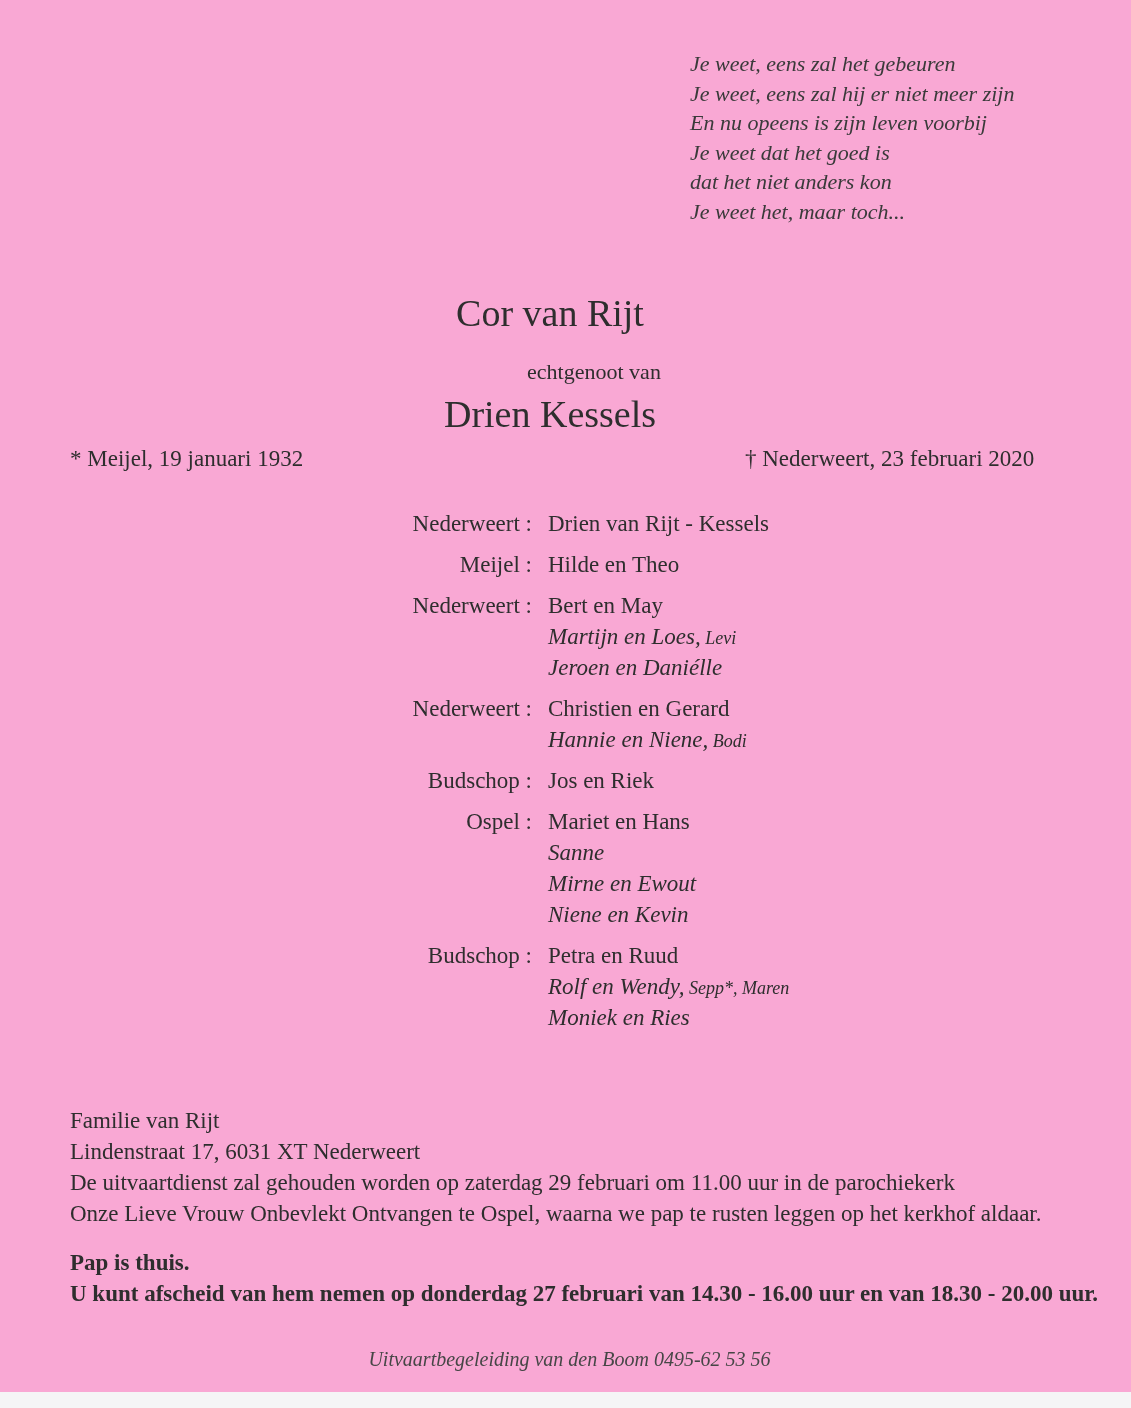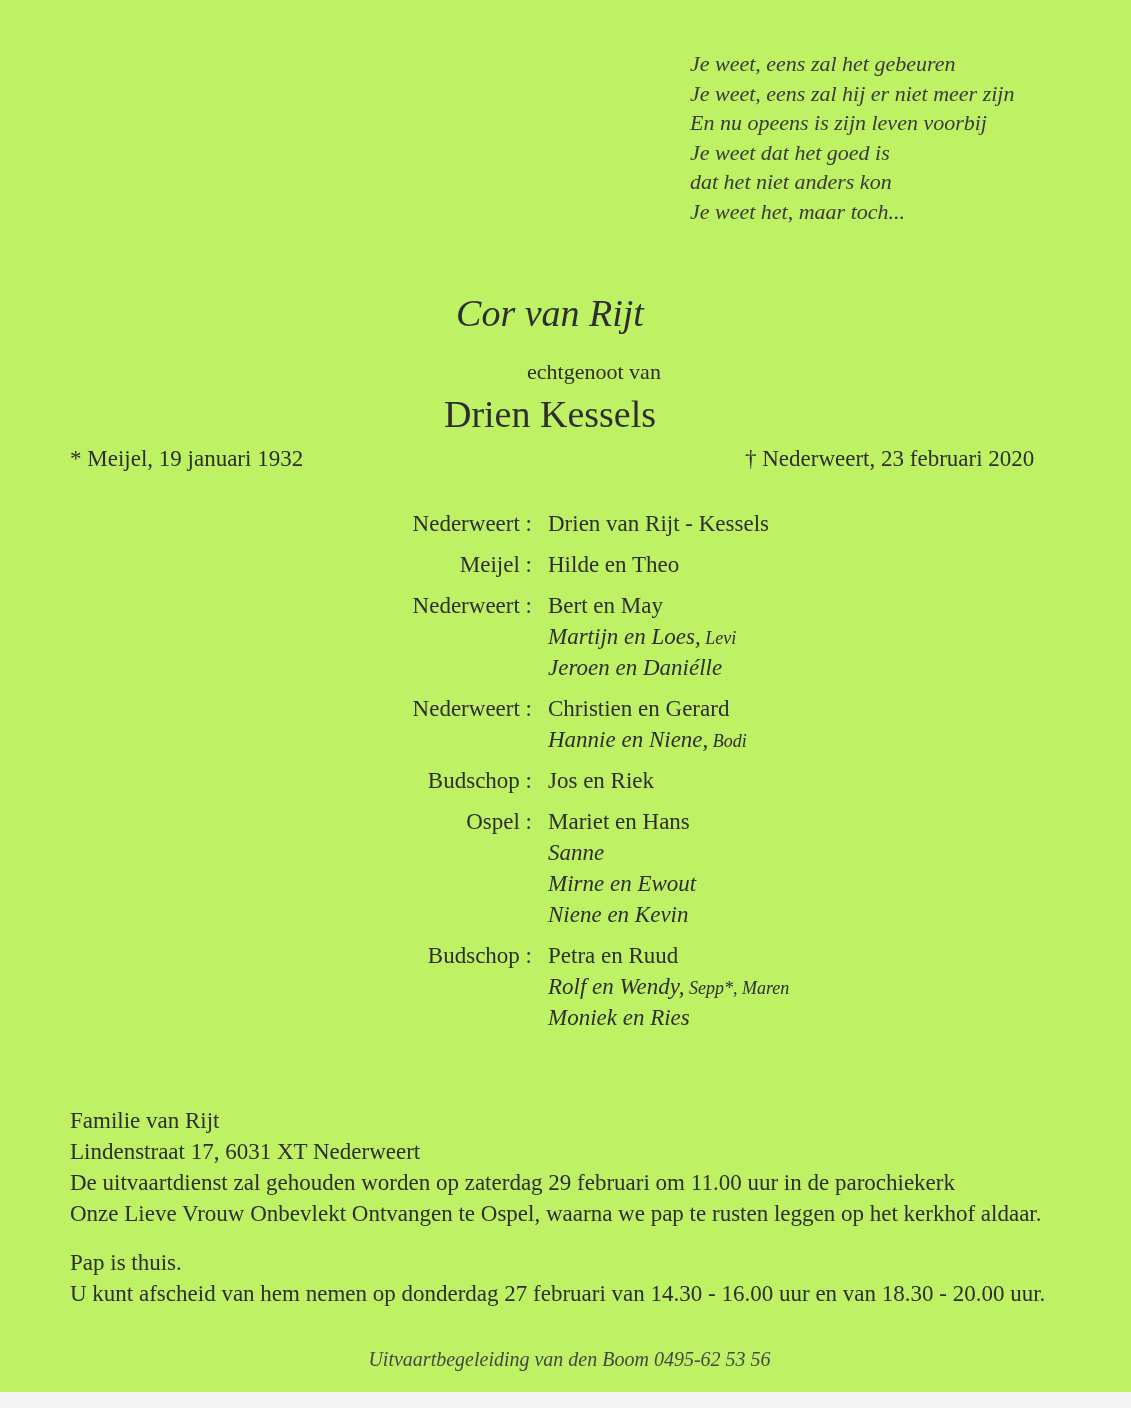--- a/index.html
+++ b/index.html
@@ -5,21 +5,21 @@
 <style>
   html, body {
     margin: 0;
     padding: 0;
     background: #ffffff;
   }
   .page {
     position: relative;
     width: 1131px;
     height: 1408px;
-    background: #bef264;
+    background: #f9a8d4;
     font-family: "Liberation Serif", "DejaVu Serif", serif;
     color: #2e2e2e;
     overflow: hidden;
   }
 
   
   .poem {
     position: absolute;
     left: 690px;
     top: 49px;
@@ -31,21 +31,21 @@
   }
 
   
   .center-col {
     position: absolute;
     left: 0;
     width: 1100px;
     text-align: center;
     white-space: nowrap;
   }
-  .deceased-name { top: 291px; font-size: 38px; font-style: italic; }
+  .deceased-name { top: 291px; font-size: 38px; }
   .relation      { top: 359px; font-size: 22px; margin-left: 44px; }
   .spouse-name   { top: 392px; font-size: 38px; }
 
   
   .birth {
     position: absolute;
     left: 70px;
     top: 446px;
     font-size: 23px;
     white-space: nowrap;
@@ -97,20 +97,21 @@
     line-height: 31px;
     white-space: nowrap;
   }
   .visitation {
     position: absolute;
     left: 70px;
     top: 1247px;
     font-size: 23px;
     line-height: 31px;
     white-space: nowrap;
+    font-weight: bold;
   }
   .footer {
     position: absolute;
     left: 4px;
     top: 1348px;
     width: 1131px;
     text-align: center;
     font-style: italic;
     font-size: 20px;
     color: #464646;

